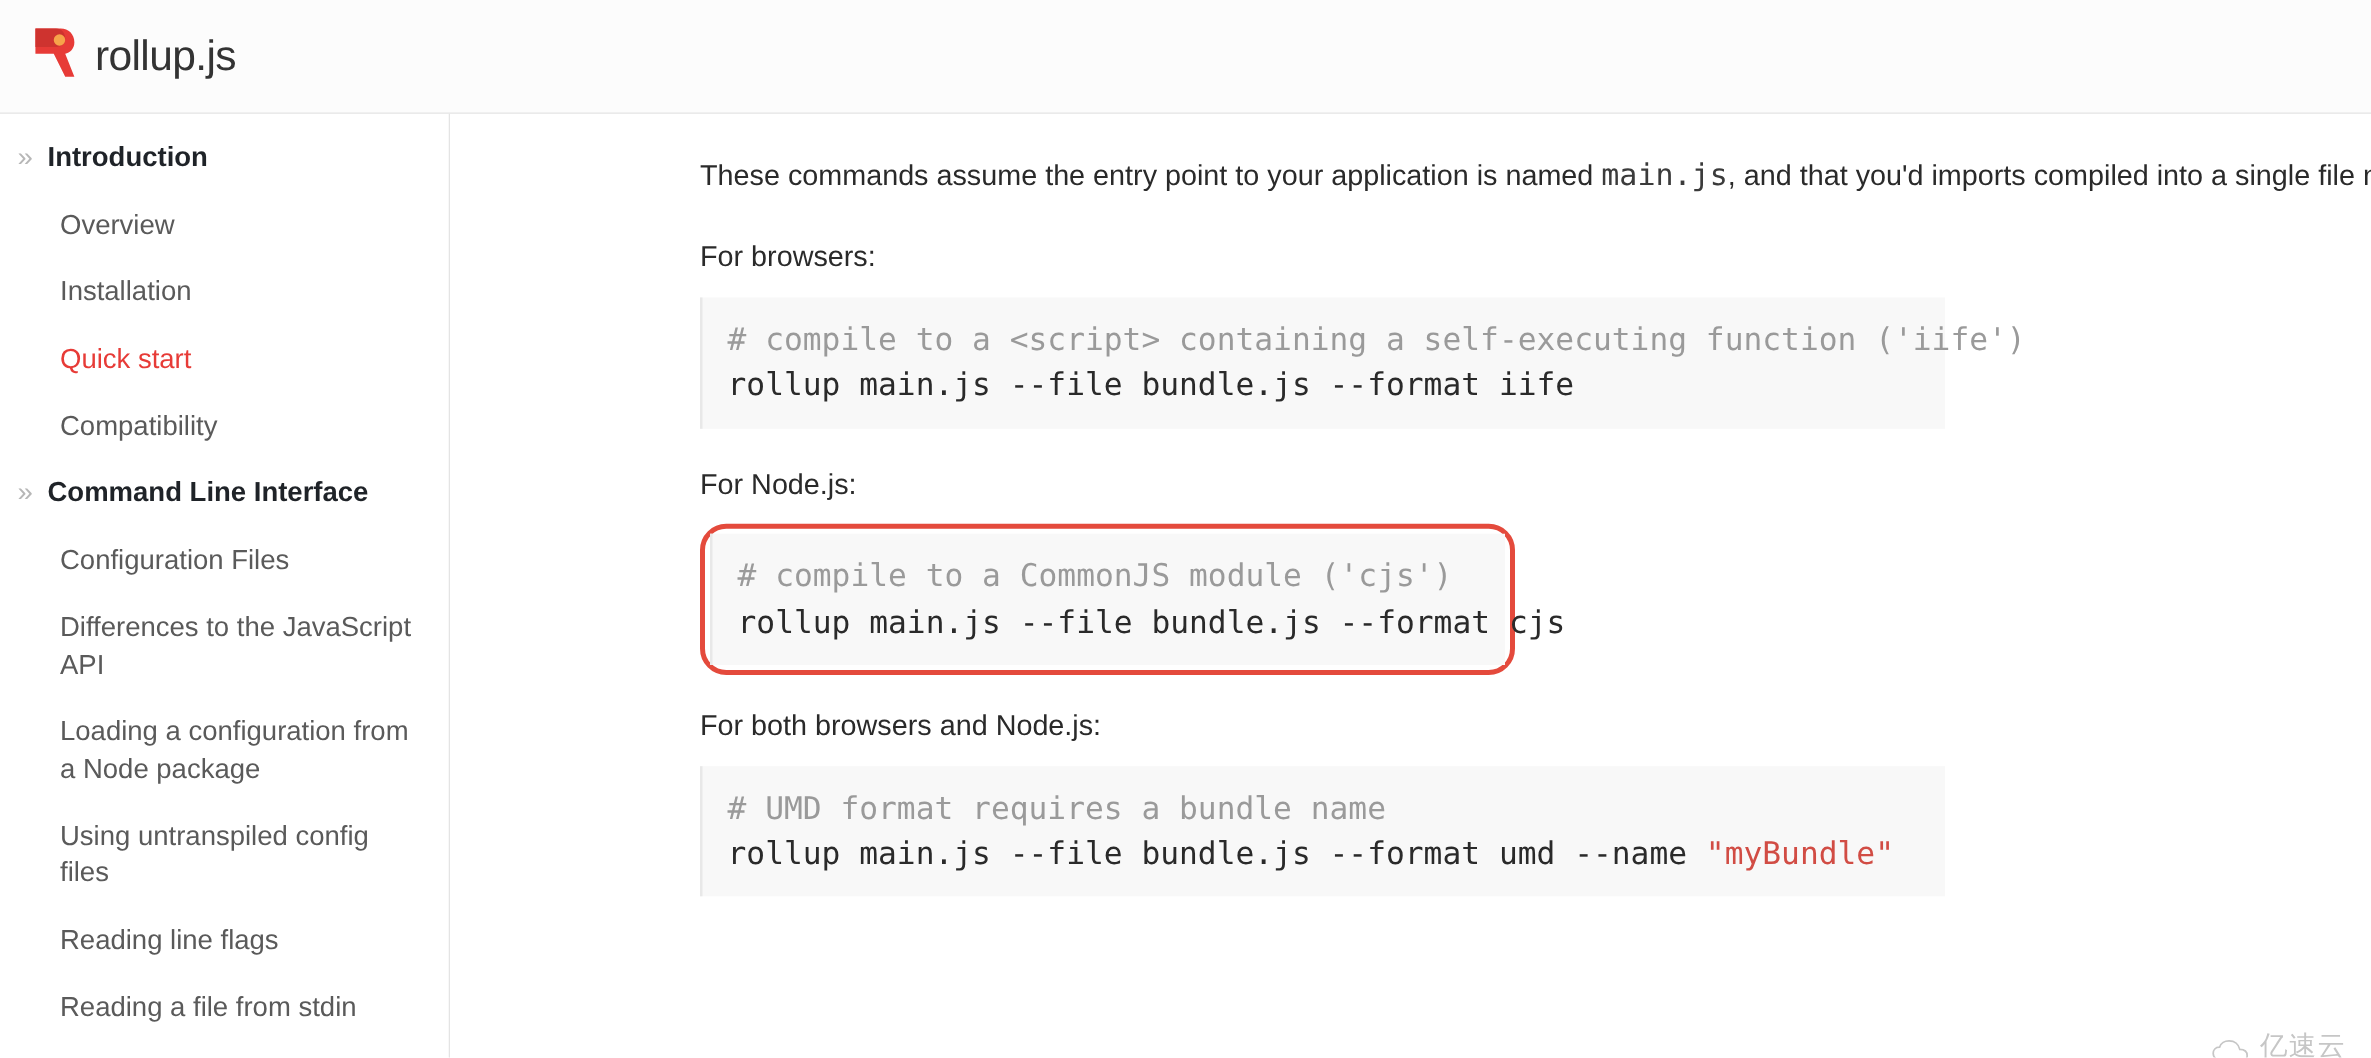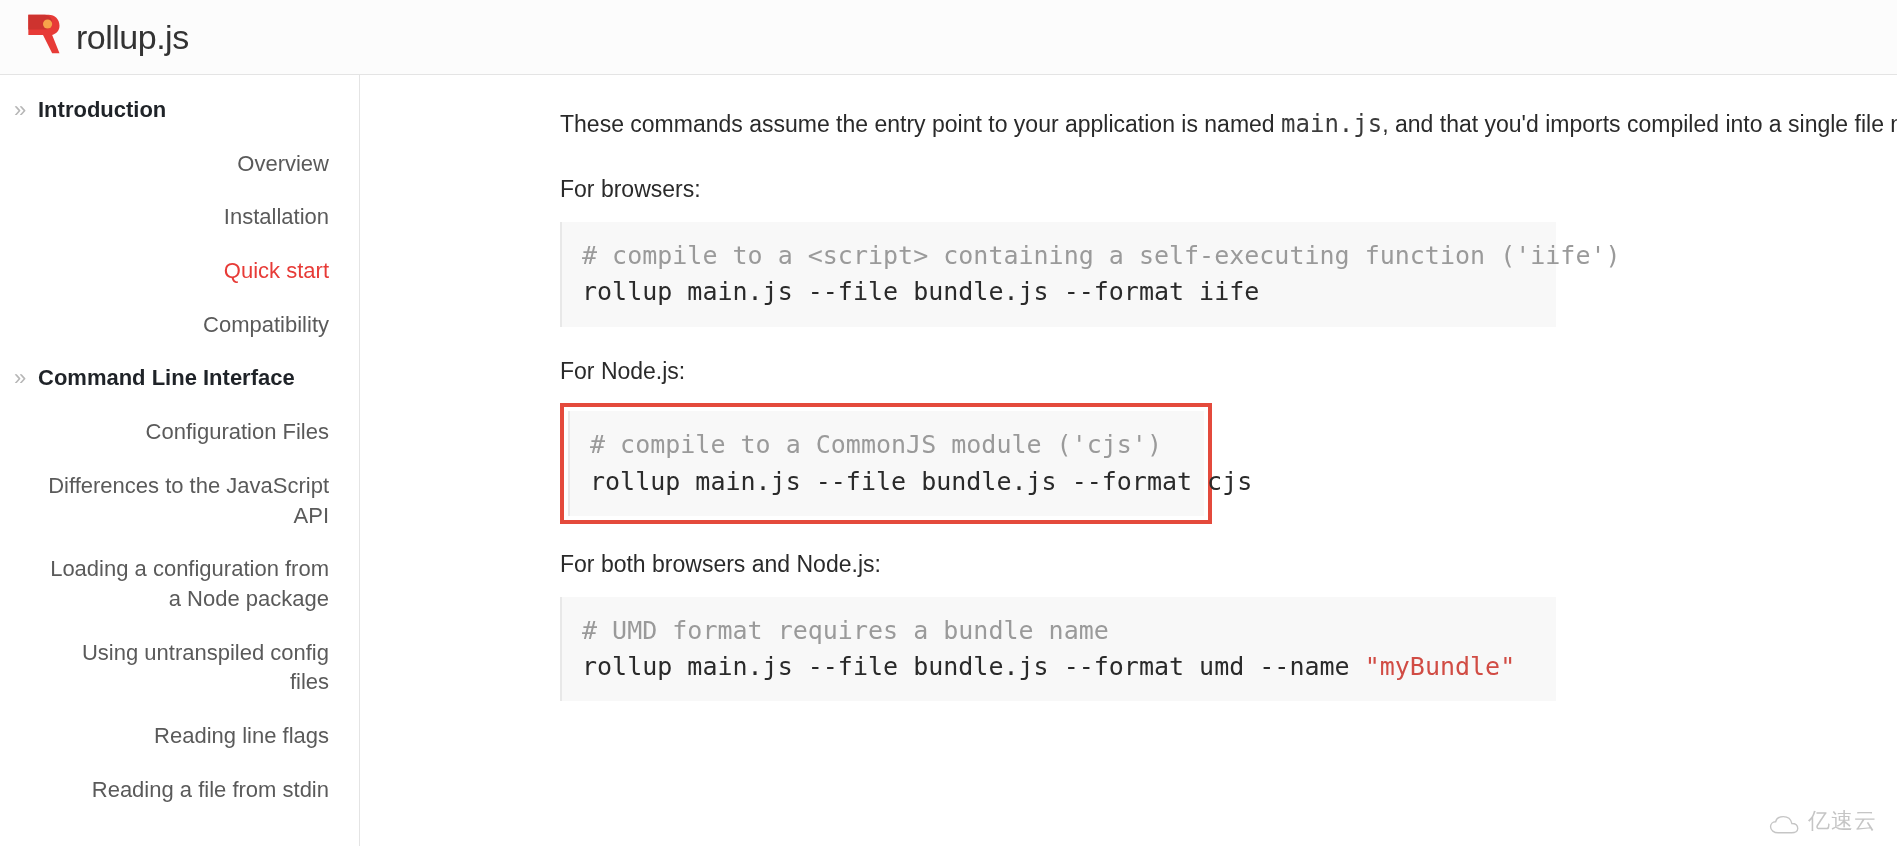--- a/index.html
+++ b/index.html
@@ -9,21 +9,21 @@
     font-family: -apple-system, BlinkMacSystemFont, "Segoe UI", Helvetica, Arial, sans-serif;
     color: #2c3e50;
     background: #ffffff;
     overflow: hidden;
   }
 
   
   .header {
     display: flex;
     align-items: center;
-    height: 75px;
+    height: 91px;
     padding: 0 24px;
     background: #fcfcfc;
     border-bottom: 1px solid #e4e4e4;
   }
   .logo-wrap {
     display: flex;
     align-items: center;
     gap: 14px;
     cursor: pointer;
   }
@@ -65,21 +65,20 @@
     user-select: none;
   }
   .nav-heading-label {
     font-weight: 700;
     color: #1f2328;
   }
   .nav-list { list-style: none; margin: 0; padding: 0 0 0 34px; }
   .nav-list li {
     margin: 24px 0;
     padding-right: 10px;
-    text-align: right;
   }
   .nav-list a {
     color: #5a5a5a;
     text-decoration: none;
     display: inline-block;
   }
   .nav-list a.active { color: #e73b37; }
 
   
   .content {
@@ -109,21 +108,21 @@
     line-height: 1.45;
     white-space: pre;
     max-width: 996px;
   }
   pre.code-block .comment { color: #9a9a9a; }
   pre.code-block .string  { color: #d14c44; }
   pre.code-block .cmd     { color: #2a2a2a; }
 
   .highlight-box {
     border: 4px solid #e44a3c;
-    border-radius: 0;
+    border-radius: 21px;
     padding: 4px;
     margin: 0 0 22px 0;
     max-width: 652px;
   }
   .highlight-box pre.code-block {
     margin: 0;
     max-width: none;
   }
 
   

